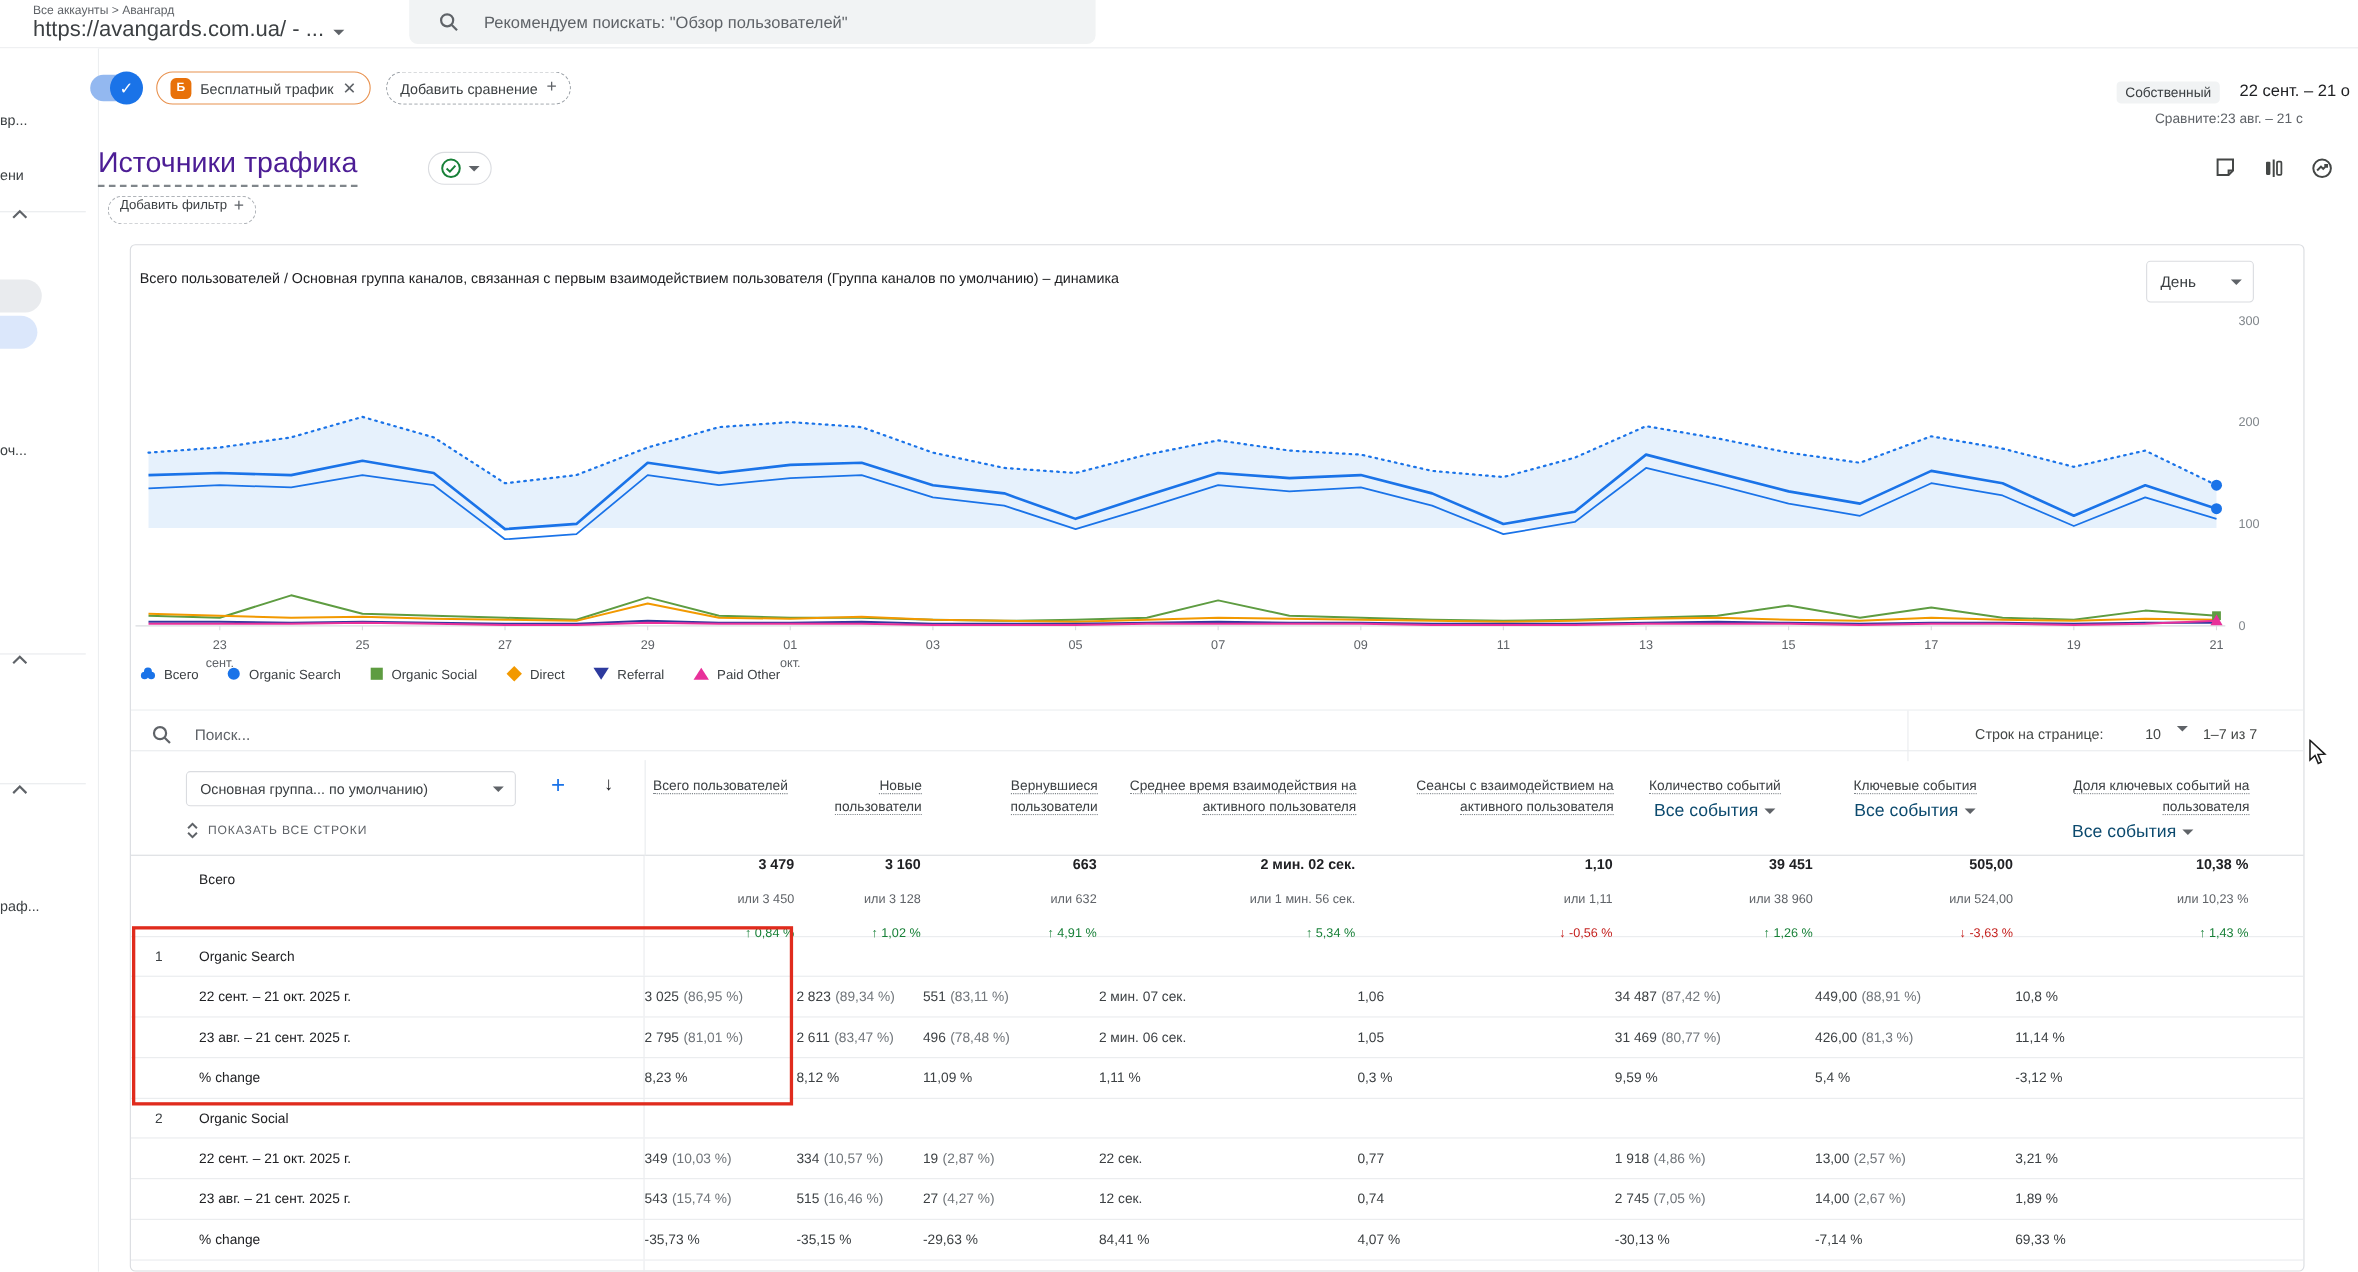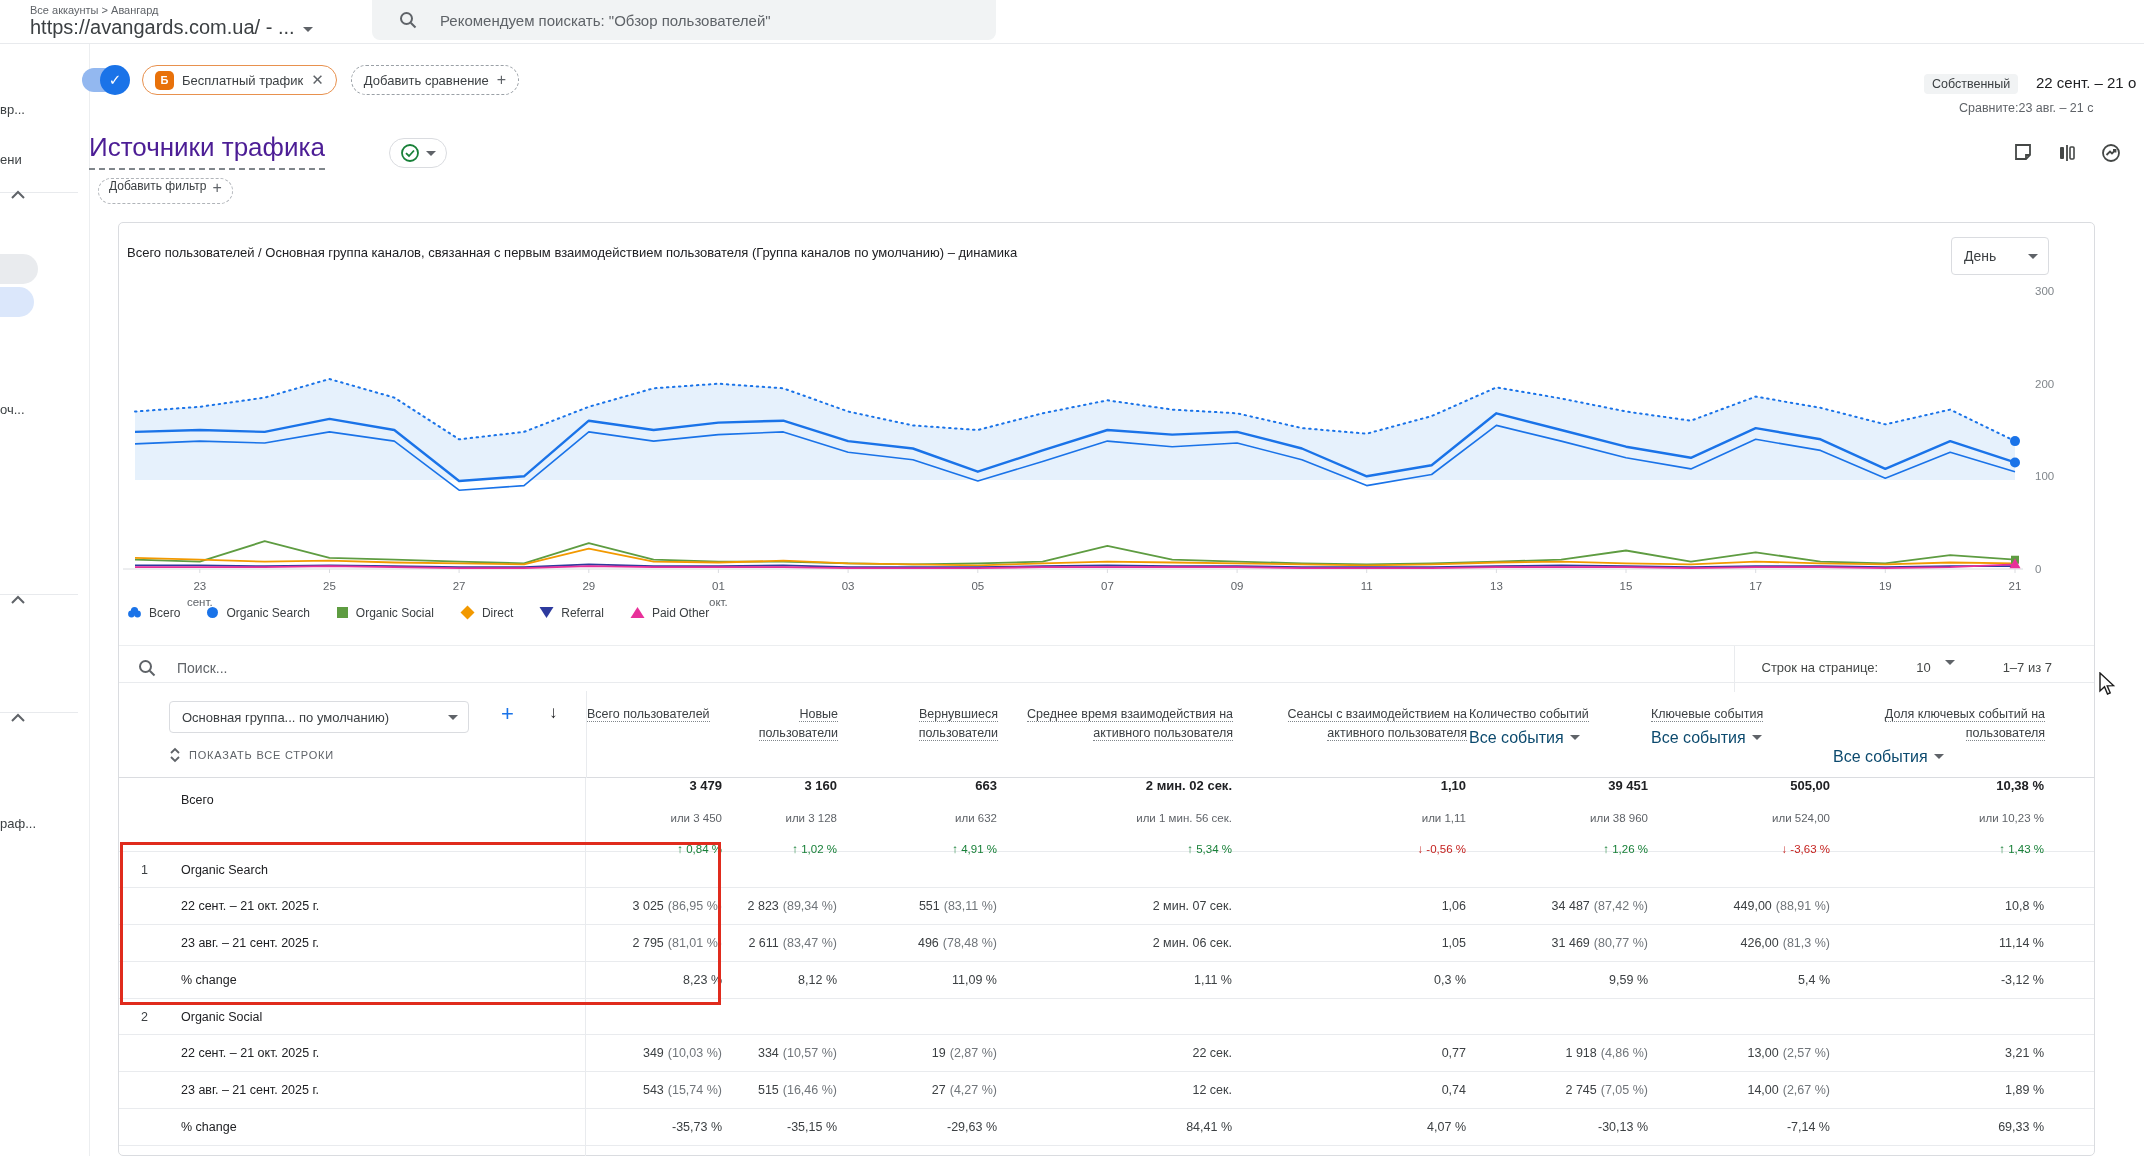--- a/index.html
+++ b/index.html
@@ -48,40 +48,40 @@
 #granularity{position:absolute;left:1832px;top:14px;width:98px;height:38px;border:1px solid #dadce0;border-radius:4px;display:flex;align-items:center;justify-content:space-between;padding:0 10px 0 12px;font-size:14px;color:#3c4043}
 #chart-wrap{position:absolute;left:4px;top:54px;width:1960px;height:336px}
 #legend{position:absolute;left:8px;top:382px;display:flex;gap:26px;align-items:center;font-size:12px;color:#3c4043}
 .lg-item{display:flex;align-items:center;gap:7px}
 
 #tctrl{position:absolute;left:0;top:422px;width:1975px;height:38px;border-top:1px solid #eceef0;border-bottom:1px solid #e9ebee}
 #tsearch{position:absolute;left:18px;top:12px;display:flex;gap:20px;align-items:center;font-size:14px;color:#5f6368}
 #tctrl .vdiv{position:absolute;left:1615px;top:0;height:46px;border-left:1px solid #e9ebee}
 #rpp{position:absolute;right:42px;top:14px;display:flex;gap:14px;align-items:flex-start;font-size:13px;color:#444746}
 #rpp .num{margin-left:24px}
-#rpp .rng{margin-left:34px}
+#rpp .rng{}
 
 #thead{position:absolute;left:0;top:468px;width:1975px;height:87px;border-bottom:1px solid #dadce0}
 #dim-dd{position:absolute;left:50px;top:10px;width:300px;height:32px;border:1px solid #dadce0;border-radius:4px;display:flex;align-items:center;justify-content:space-between;padding:0 10px 0 12px;font-size:13px;color:#3c4043}
 #add-metric{position:absolute;left:382px;top:10px;color:#1a73e8;font-size:22px}
 #show-all{position:absolute;left:50px;top:56px;font-size:11px;letter-spacing:.8px;color:#5f6368;display:flex;gap:8px;align-items:center}
 #sort-arr{position:absolute;left:430px;top:12px;font-size:17px;color:#202124}
 .mgrid{display:grid;grid-template-columns:138px 115px 160px 235px 234px 182px 182px 214px;width:1460px}
 #thead .mgrid{position:absolute;left:467px;top:0;height:87px;border-left:1px solid #e9ebee}
-.hcell{display:flex;flex-direction:column;align-items:flex-start;padding-top:14px;padding-right:2px}
+.hcell{display:flex;flex-direction:column;align-items:center;padding-top:14px;padding-right:2px}
 .hlabel{font-size:12.5px;color:#3c4043;text-align:right;line-height:1.5}
 .hlabel span{border-bottom:1px dotted #80868b}
 .hfilter{margin-top:5px;font-size:16px;color:#0c4a6e;display:flex;gap:6px;align-items:center}
 #tbody{position:absolute;left:0;top:555px;width:1975px}
 .t-row{position:relative;display:flex;border-bottom:1px solid #e9ebee;width:1975px}
 .t-row .dim{width:467px;position:relative;border-right:1px solid #e9ebee}
 .t-row .mgrid{border:none}
 .idx{position:absolute;left:22px;top:50%;transform:translateY(-50%);font-size:12.5px;color:#3c4043}
 .dlbl{position:absolute;left:62px;top:50%;transform:translateY(-50%);font-size:12.5px;color:#202124;white-space:nowrap}
-.vcell{display:flex;align-items:center;justify-content:flex-end;font-size:12.5px;color:#3c4043;padding-right:2px;white-space:nowrap}
+.vcell{display:flex;align-items:center;justify-content:flex-start;font-size:12.5px;color:#3c4043;padding-right:2px;white-space:nowrap}
 .vcell .paren{color:#70757a;margin-left:4px}
 .tot-row{height:74px}
 .tot-row .dlbl{top:22px}
 .tcell{display:flex;flex-direction:column;align-items:flex-end;justify-content:center;gap:19px;padding-right:2px}
 .t-main{font-size:13px;font-weight:bold;color:#202124}
 .t-alt{font-size:11.5px;color:#5f6368}
 .t-delta{font-size:11.5px}
 .t-delta.up{color:#188038}.t-delta.down{color:#c5221f}
 .sec-row{height:36px}.data-row{height:37px}
 

